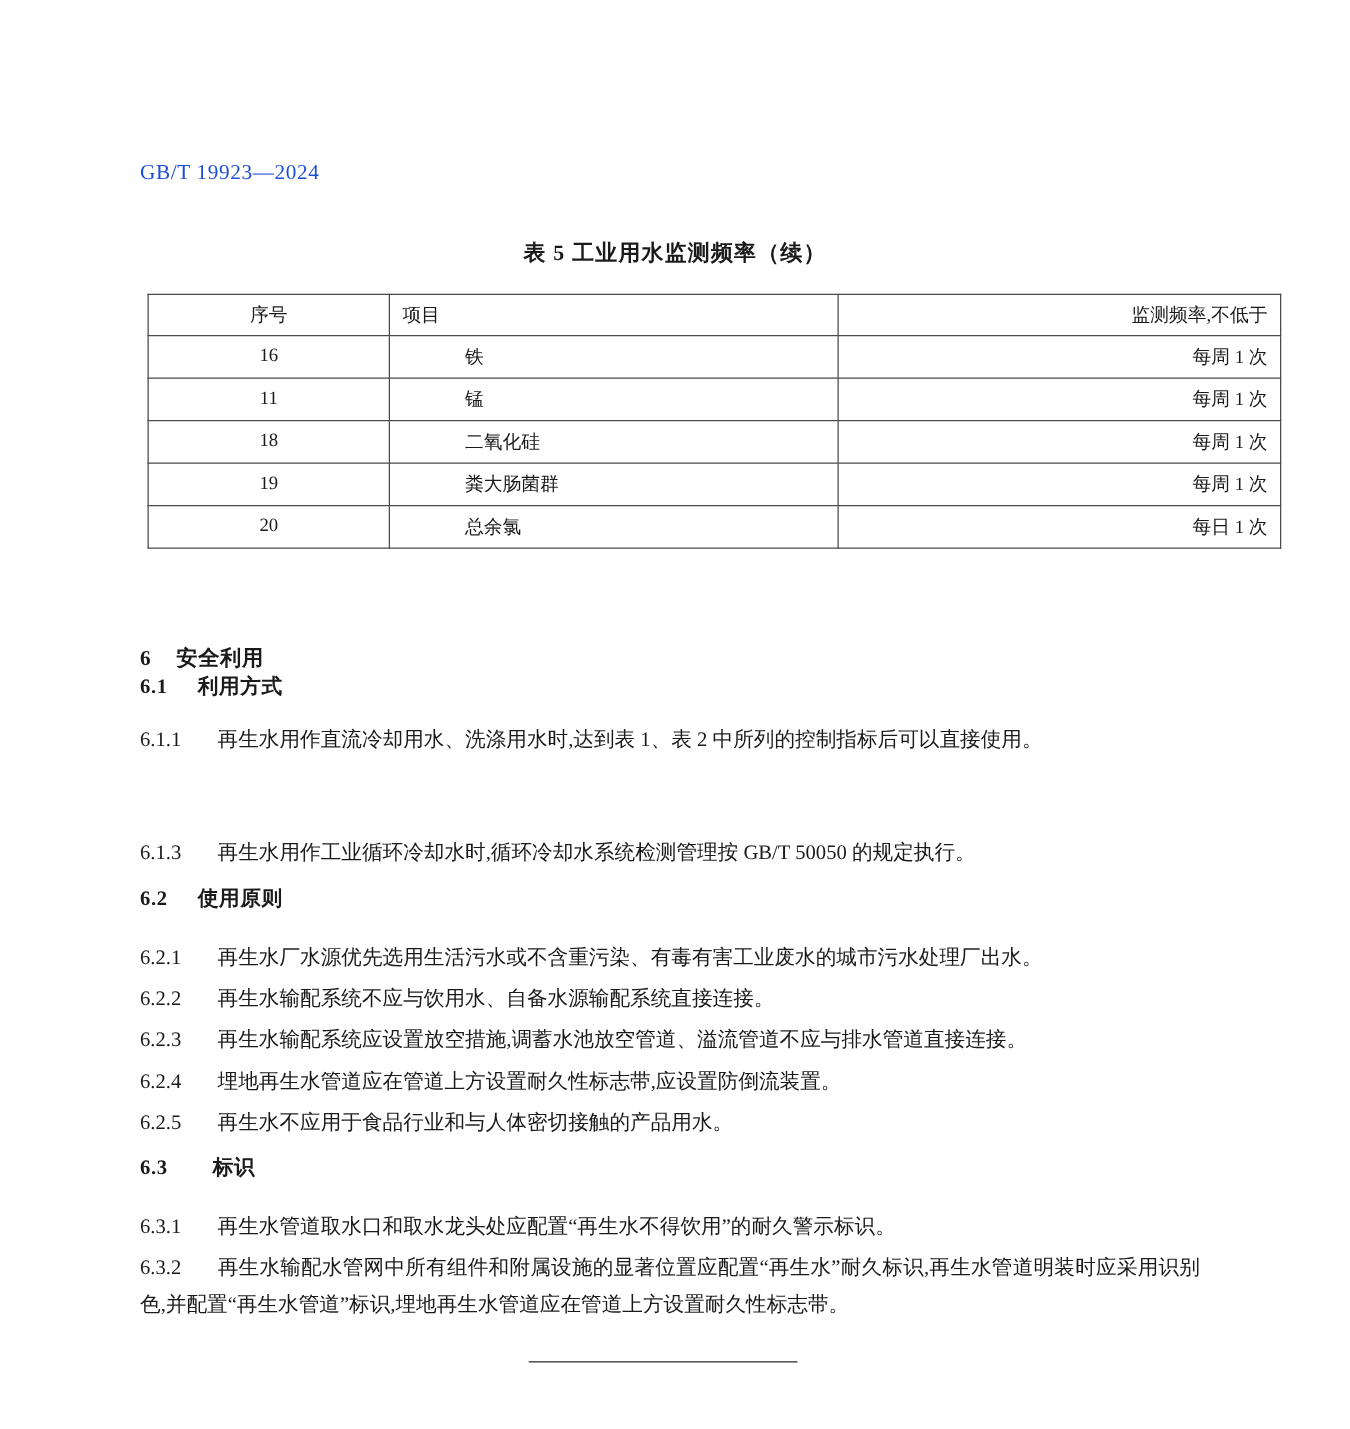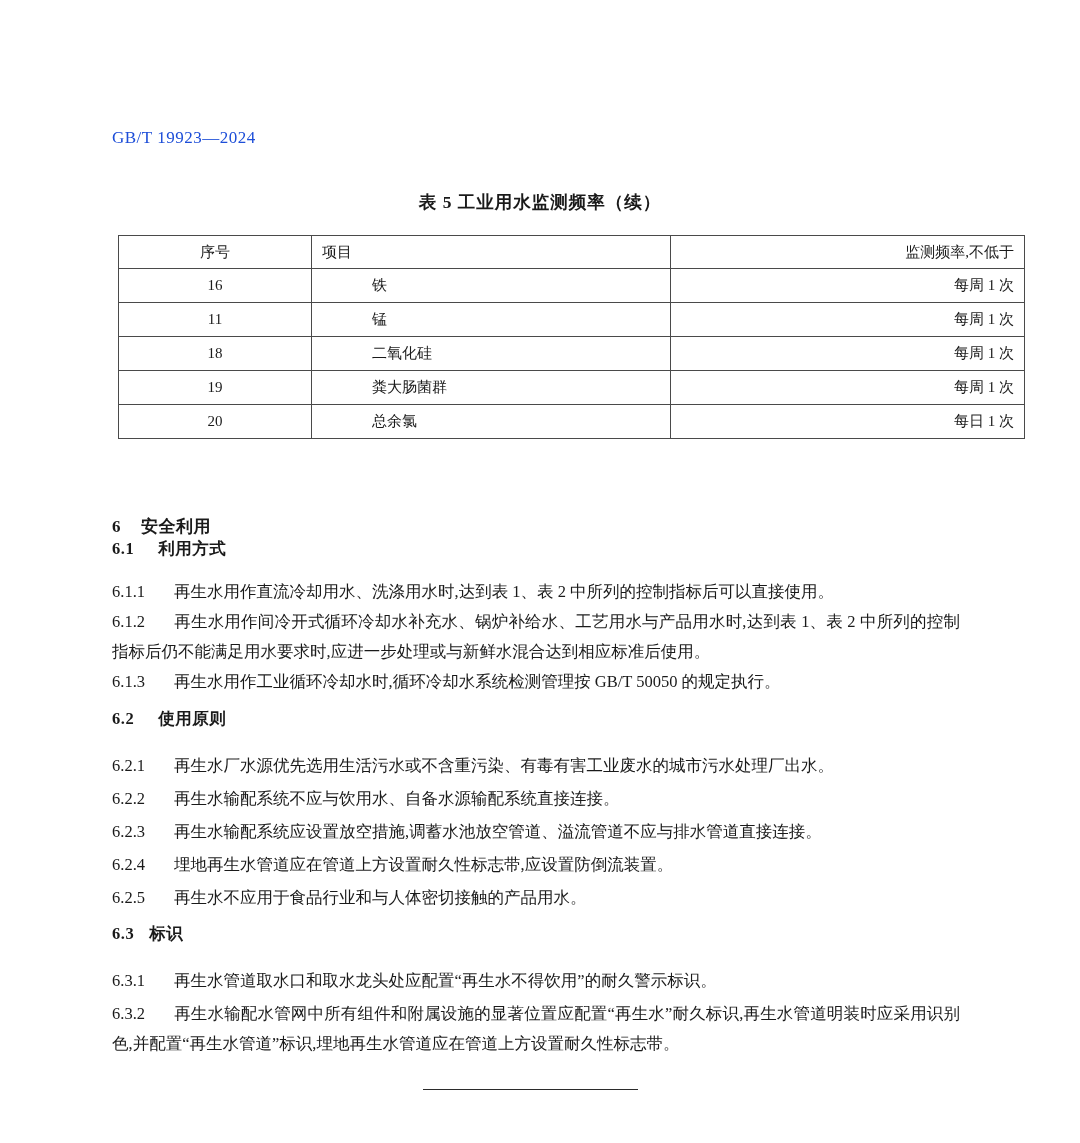--- a/index.html
+++ b/index.html
@@ -159,23 +159,20 @@
   </div>
 
   <div class="sec-h2" style="top:538px;">
     <span class="num" style="margin-right:24px;">6.1</span><span>利用方式</span>
   </div>
 
   <div class="para" style="top:577px;">
     <span class="pnum">6.1.1</span><span class="ptext">再生水用作直流冷却用水、洗涤用水时,达到表 1、表 2 中所列的控制指标后可以直接使用。</span>
   </div>
 
-  <div class="para" style="top:607px;">
-    <span class="pnum">6.1.2</span><span class="ptext">再生水用作间冷开式循环冷却水补充水、锅炉补给水、工艺用水与产品用水时,达到表 1、表 2 中所列的控制指标后仍不能满足用水要求时,应进一步处理或与新鲜水混合达到相应标准后使用。</span>
-  </div>
 
   <div class="para" style="top:667px;">
     <span class="pnum">6.1.3</span><span class="ptext">再生水用作工业循环冷却水时,循环冷却水系统检测管理按 GB/T 50050 的规定执行。</span>
   </div>
 
   <div class="sec-h2" style="top:708px;">
     <span class="num" style="margin-right:24px;">6.2</span><span>使用原则</span>
   </div>
 
   <div class="para" style="top:751px;">
@@ -192,21 +189,21 @@
 
   <div class="para" style="top:850px;">
     <span class="pnum">6.2.4</span><span class="ptext">埋地再生水管道应在管道上方设置耐久性标志带,应设置防倒流装置。</span>
   </div>
 
   <div class="para" style="top:883px;">
     <span class="pnum">6.2.5</span><span class="ptext">再生水不应用于食品行业和与人体密切接触的产品用水。</span>
   </div>
 
   <div class="sec-h2" style="top:923px;">
-    <span class="num" style="margin-right:15px;">6.3</span><span>标识</span>
+    <span class="num" style="margin-right:36px;">6.3</span><span>标识</span>
   </div>
 
   <div class="para" style="top:966px;">
     <span class="pnum">6.3.1</span><span class="ptext">再生水管道取水口和取水龙头处应配置“再生水不得饮用”的耐久警示标识。</span>
   </div>
 
   <div class="para" style="top:999px;">
     <span class="pnum">6.3.2</span><span class="ptext">再生水输配水管网中所有组件和附属设施的显著位置应配置“再生水”耐久标识,再生水管道明装时应采用识别色,并配置“再生水管道”标识,埋地再生水管道应在管道上方设置耐久性标志带。</span>
   </div>
 

